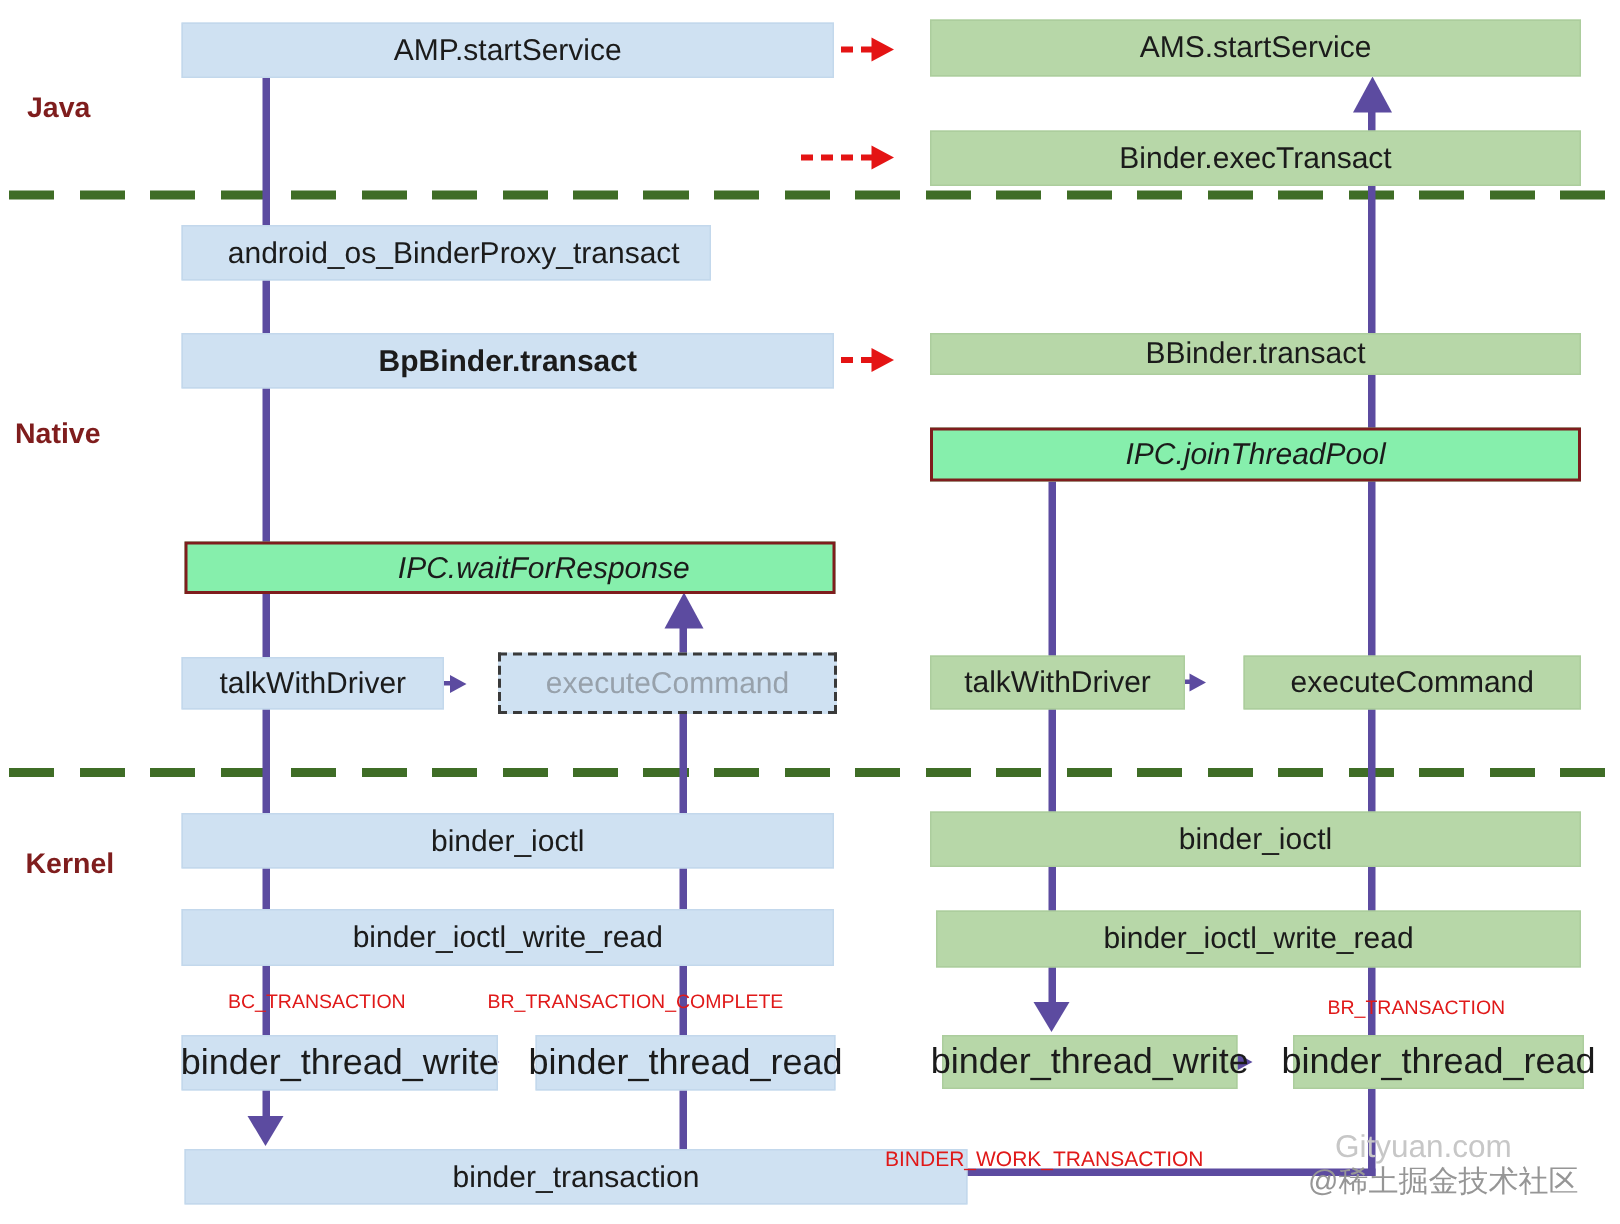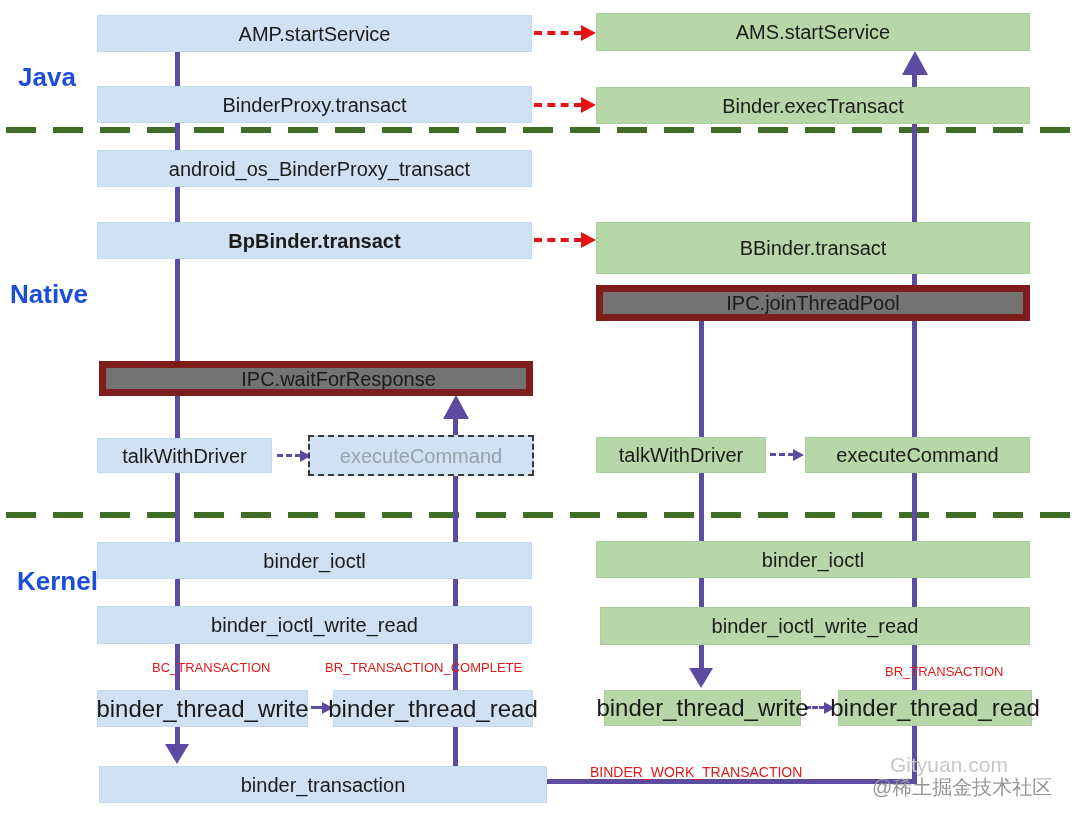--- a/index.html
+++ b/index.html
@@ -6,38 +6,39 @@
   #stage{
     position:relative;width:1080px;height:816px;overflow:hidden;
     background:#ffffff;
     font-family:"Liberation Sans","DejaVu Sans",sans-serif;
     color:#1b1b1b;
   }
   .box{
     position:absolute;display:flex;align-items:center;justify-content:center;
     font-size:20px;line-height:1;z-index:2;box-sizing:border-box;
     white-space:nowrap;
+    margin-left:24px;
   }
   .blue{background:#cfe1f2;border:1px solid #c3d8ec;}
   .green{background:#b7d7a8;border:1px solid #accd9d;}
-  .red{background:#737373;border:7px solid #7f1d1d;}
+  .red{background:#86efac;border:2px solid #7f1d1d;font-style:italic;}
   .small-bold{font-weight:normal;font-size:24px;}
   .ghost{
     background:#cfe1f2;border:2px dashed #3a3a3a;color:#97a1ab;
   }
   .vline{position:absolute;width:5px;background:#5c4ba0;z-index:1;}
   .hline{position:absolute;height:5px;background:#5c4ba0;z-index:1;}
   .sep{
     position:absolute;height:6px;z-index:0;left:6px;width:1070px;
     background:repeating-linear-gradient(90deg,#3f6d26 0 30px,transparent 30px 47px);
   }
   .tri{position:absolute;width:0;height:0;z-index:1;}
   .tri-up{border-left:13px solid transparent;border-right:13px solid transparent;border-bottom:24px solid #5c4ba0;}
   .tri-down{border-left:12px solid transparent;border-right:12px solid transparent;border-top:20px solid #5c4ba0;}
-  .layer-label{position:absolute;font-weight:bold;font-size:26px;color:#1d4ed8;z-index:2;}
+  .layer-label{position:absolute;font-weight:bold;font-size:19px;color:#7f1d1d;z-index:2;}
   .tag{position:absolute;font-size:13px;color:#e01919;z-index:3;white-space:nowrap;}
   .red-dash{position:absolute;height:0;border-top:4px dashed #e41414;z-index:1;}
   .red-head{position:absolute;width:0;height:0;border-top:8px solid transparent;border-bottom:8px solid transparent;border-left:15px solid #e41414;z-index:1;}
   .pur-dash{position:absolute;height:0;border-top:3px dashed #5c4ba0;z-index:1;}
   .pur-head{position:absolute;width:0;height:0;border-top:6px solid transparent;border-bottom:6px solid transparent;border-left:11px solid #5c4ba0;z-index:1;}
   .wm1{position:absolute;font-size:21px;color:#c7c7c7;z-index:3;white-space:nowrap;}
   .wm2{position:absolute;font-size:20px;color:#969696;z-index:3;white-space:nowrap;}
 </style>
 </head>
 <body>
@@ -75,35 +76,34 @@
   <div class="pur-dash" style="left:277px;top:454px;width:24px;"></div>
   <div class="pur-head" style="left:300px;top:450px;"></div>
   <div class="pur-dash" style="left:770px;top:453px;width:24px;"></div>
   <div class="pur-head" style="left:793px;top:449px;"></div>
   <div class="pur-dash" style="left:311px;top:706px;width:12px;"></div>
   <div class="pur-head" style="left:322px;top:702px;"></div>
   <div class="pur-dash" style="left:805px;top:706px;width:20px;"></div>
   <div class="pur-head" style="left:824px;top:702px;"></div>
 
   <div class="box blue" style="left:97px;top:15px;width:435px;height:37px;">AMP.startService</div>
-  <div class="box blue" style="left:97px;top:86px;width:435px;height:37px;">BinderProxy.transact</div>
-  <div class="box blue" style="left:97px;top:150px;width:435px;height:37px;padding-left:10px;">android_os_BinderProxy_transact</div>
+  <div class="box blue" style="left:97px;top:150px;width:353px;height:37px;padding-left:10px;">android_os_BinderProxy_transact</div>
   <div class="box blue" style="left:97px;top:222px;width:435px;height:37px;font-weight:bold;">BpBinder.transact</div>
   <div class="box red" style="left:99px;top:361px;width:434px;height:35px;padding-left:45px;">IPC.waitForResponse</div>
   <div class="box blue" style="left:97px;top:438px;width:175px;height:35px;">talkWithDriver</div>
   <div class="box ghost" style="left:308px;top:435px;width:226px;height:41px;">executeCommand</div>
   <div class="box blue" style="left:97px;top:542px;width:435px;height:37px;">binder_ioctl</div>
   <div class="box blue" style="left:97px;top:606px;width:435px;height:38px;">binder_ioctl_write_read</div>
   <div class="box blue small-bold" style="left:97px;top:690px;width:211px;height:37px;">binder_thread_write</div>
   <div class="box blue small-bold" style="left:333px;top:690px;width:200px;height:37px;">binder_thread_read</div>
-  <div class="box blue" style="left:99px;top:766px;width:448px;height:37px;">binder_transaction</div>
+  <div class="box blue" style="left:99px;top:766px;width:522px;height:37px;">binder_transaction</div>
 
   <div class="box green" style="left:596px;top:13px;width:434px;height:38px;">AMS.startService</div>
   <div class="box green" style="left:596px;top:87px;width:434px;height:37px;">Binder.execTransact</div>
-  <div class="box green" style="left:596px;top:222px;width:434px;height:52px;text-align:right;">BBinder.transact</div>
+  <div class="box green" style="left:596px;top:222px;width:434px;height:28px;text-align:right;">BBinder.transact</div>
   <div class="box red" style="left:596px;top:285px;width:434px;height:36px;">IPC.joinThreadPool</div>
   <div class="box green" style="left:596px;top:437px;width:170px;height:36px;">talkWithDriver</div>
   <div class="box green" style="left:805px;top:437px;width:225px;height:36px;">executeCommand</div>
   <div class="box green" style="left:596px;top:541px;width:434px;height:37px;">binder_ioctl</div>
   <div class="box green" style="left:600px;top:607px;width:430px;height:38px;">binder_ioctl_write_read</div>
   <div class="box green small-bold" style="left:604px;top:690px;width:197px;height:36px;">binder_thread_write</div>
   <div class="box green small-bold" style="left:838px;top:690px;width:194px;height:36px;">binder_thread_read</div>
 
   <div class="tag" style="left:152px;top:660px;">BC_TRANSACTION</div>
   <div class="tag" style="left:325px;top:660px;">BR_TRANSACTION_COMPLETE</div>

